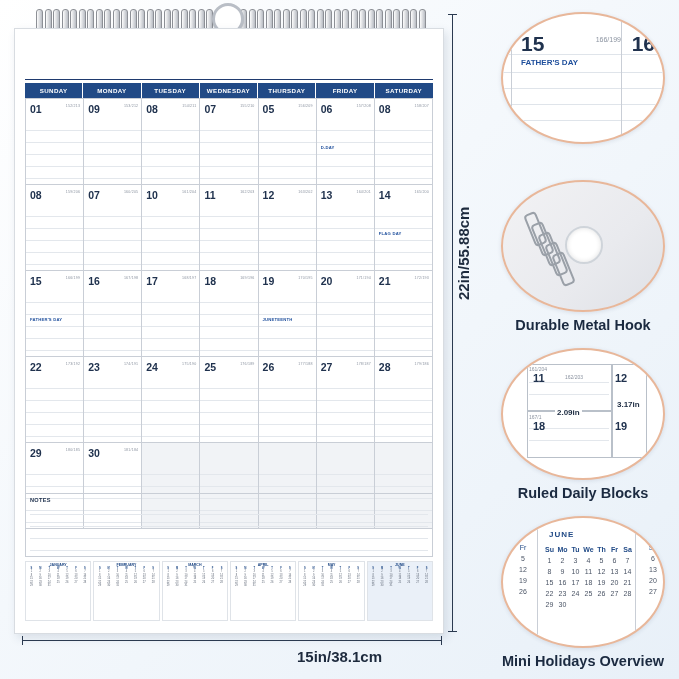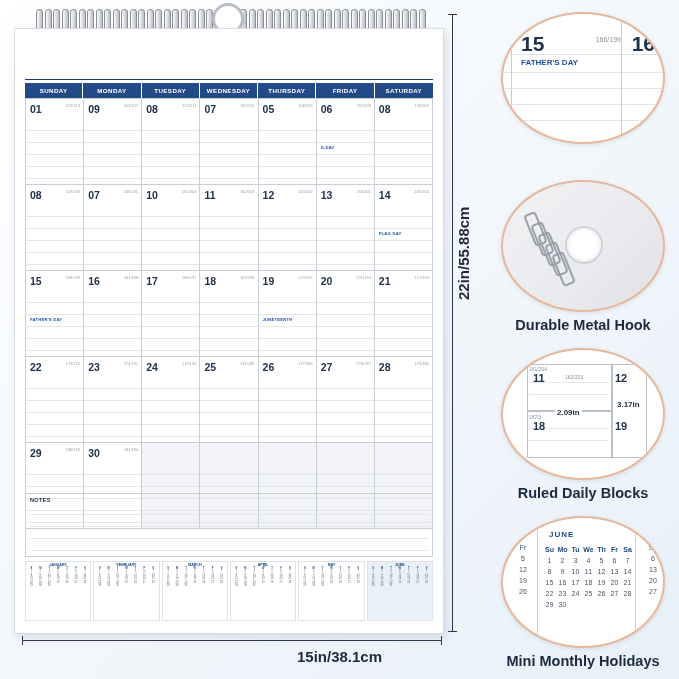--- a/index.html
+++ b/index.html
@@ -1053,16 +1053,16 @@
           <div>26</div>
         </div>
       <div class="side" style="left:138px;" id="b4right">
           <div style="color: rgb(33, 74, 134);">Su</div>
           <div>6</div>
           <div>13</div>
           <div>20</div>
           <div>27</div>
         </div>
     </div>
-    <div class="fcaption">Mini Monthly Holidays</div>
+    <div class="fcaption">Mini Holidays Overview</div>
   </div>
 
 </div>
 
 </body></html>

